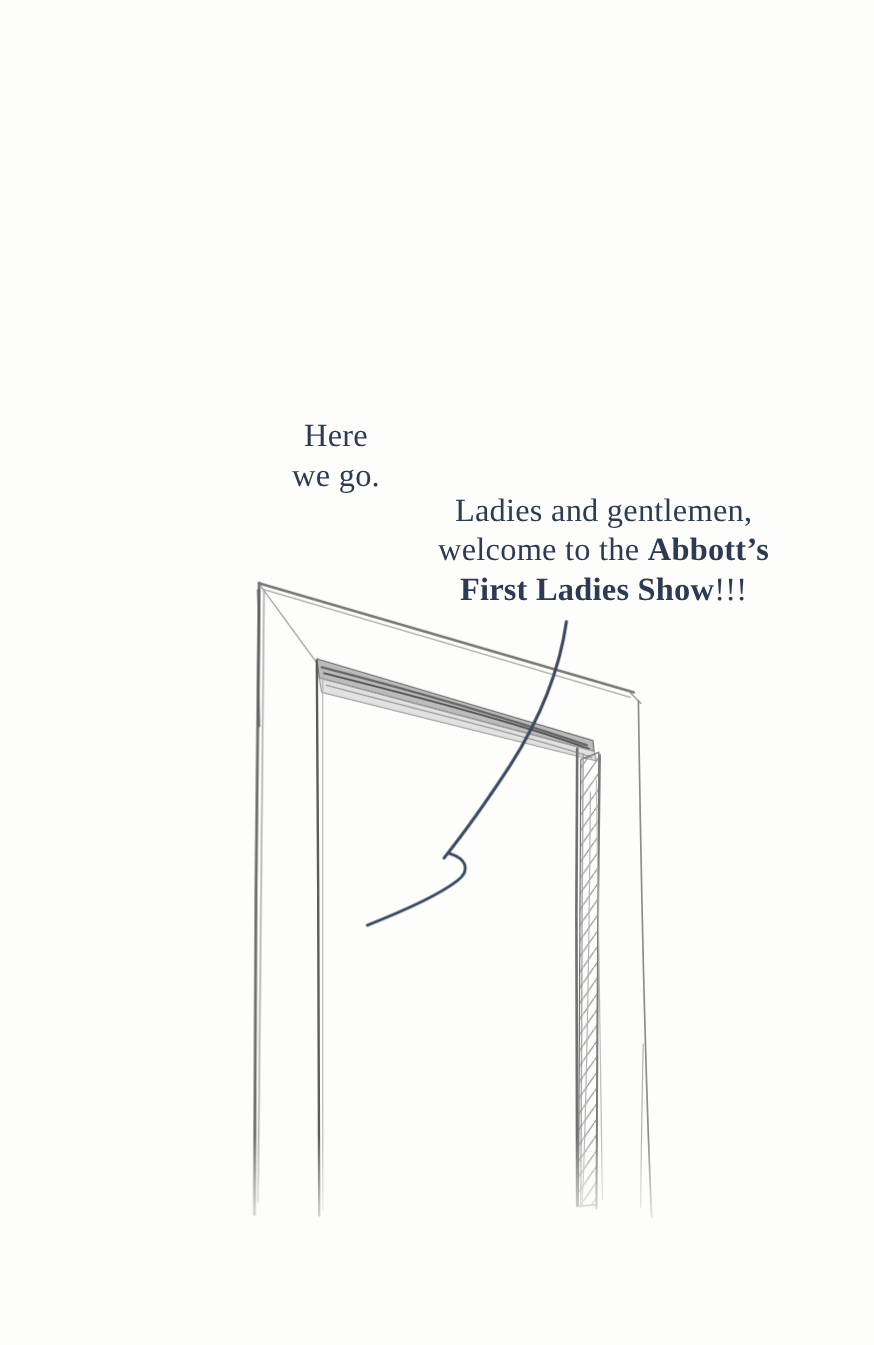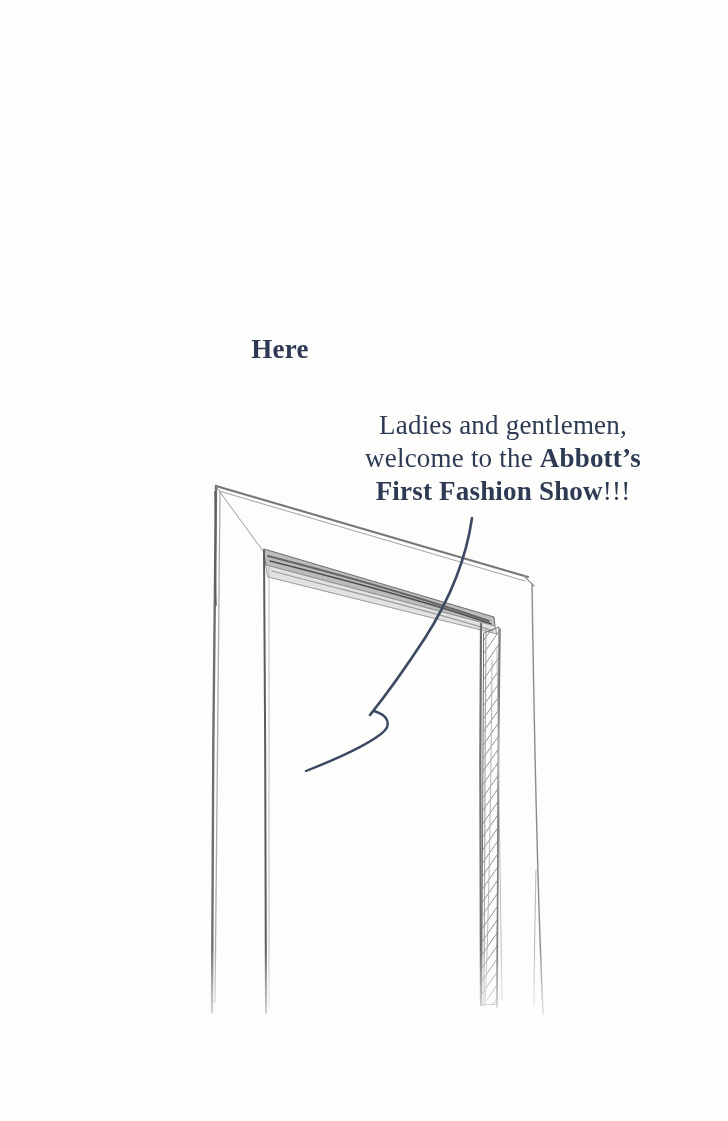--- a/index.html
+++ b/index.html
@@ -27,21 +27,21 @@
   .speech{
     position:absolute;
     color:var(--text-color);
     font-size:27px;
     line-height:33px;
     text-align:center;
     letter-spacing:.2px;
   }
   .speech .b{font-weight:700;margin-top:40px;}
   .narration{
-    left:200px;top:333px;width:160px;font-weight:bold;
+    left:200px;top:347px;width:160px;
   }
   .announcement{
     left:341px;top:409px;width:324px;
   }
 </style>
 </head>
 <body>
 
 <div class="stage">
 
@@ -95,21 +95,22 @@
     </g>
 
     <g fill="none" stroke-linecap="round">
       <path d="M472,518 C466,560 448,602 425,638 C408,664 390,690 370,715" stroke-width="2.6" stroke="#3c4962"></path>
       <path d="M374,711 C388,715 393,725 381,734 C364,747 334,760 306,771" stroke-width="2.4" stroke="#3c4962"></path>
     </g>
   </svg>
 
   <div class="speech narration">
     <div>Here</div>
+    <div>we go.</div>
   </div>
 
   <div class="speech announcement">
     <div>Ladies and gentlemen,</div>
     <div><span>welcome to the </span><span class="b">Abbott’s</span></div>
-    <div><span class="b">First Fashion Show</span><span>!!!</span></div>
+    <div><span class="b">First Ladies Show</span><span>!!!</span></div>
   </div>
 
 </div>
 
 </body></html>

